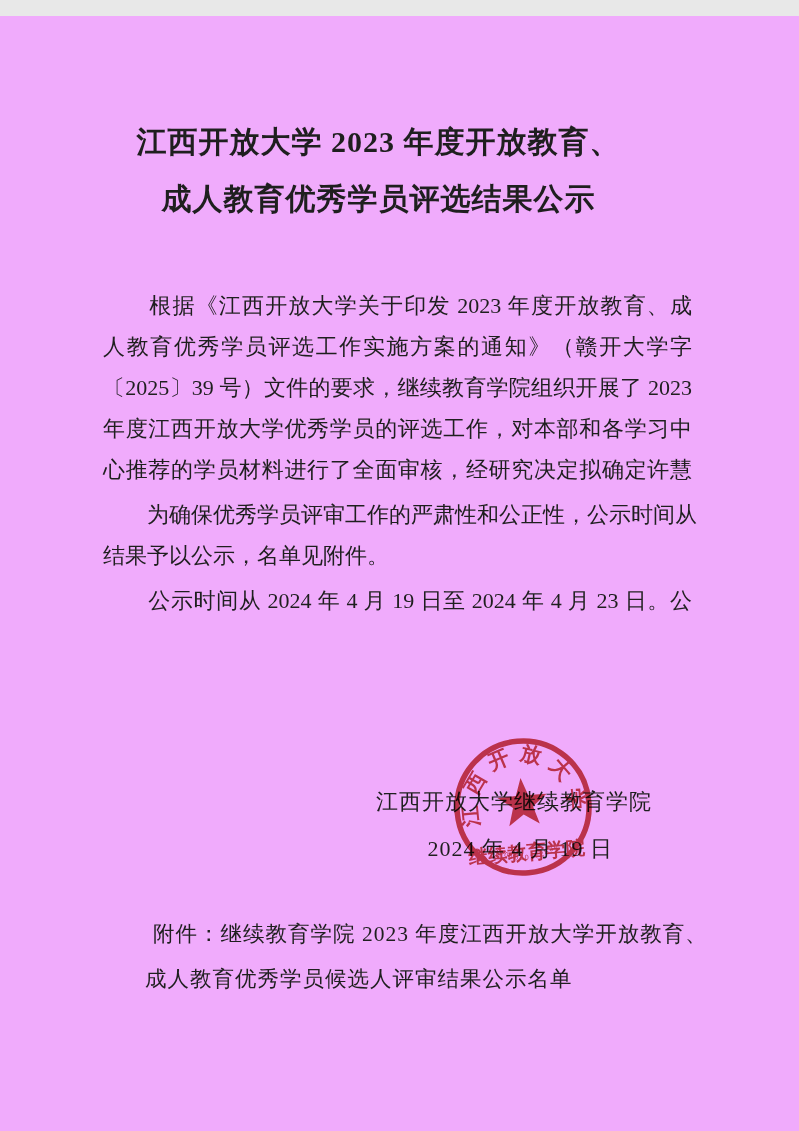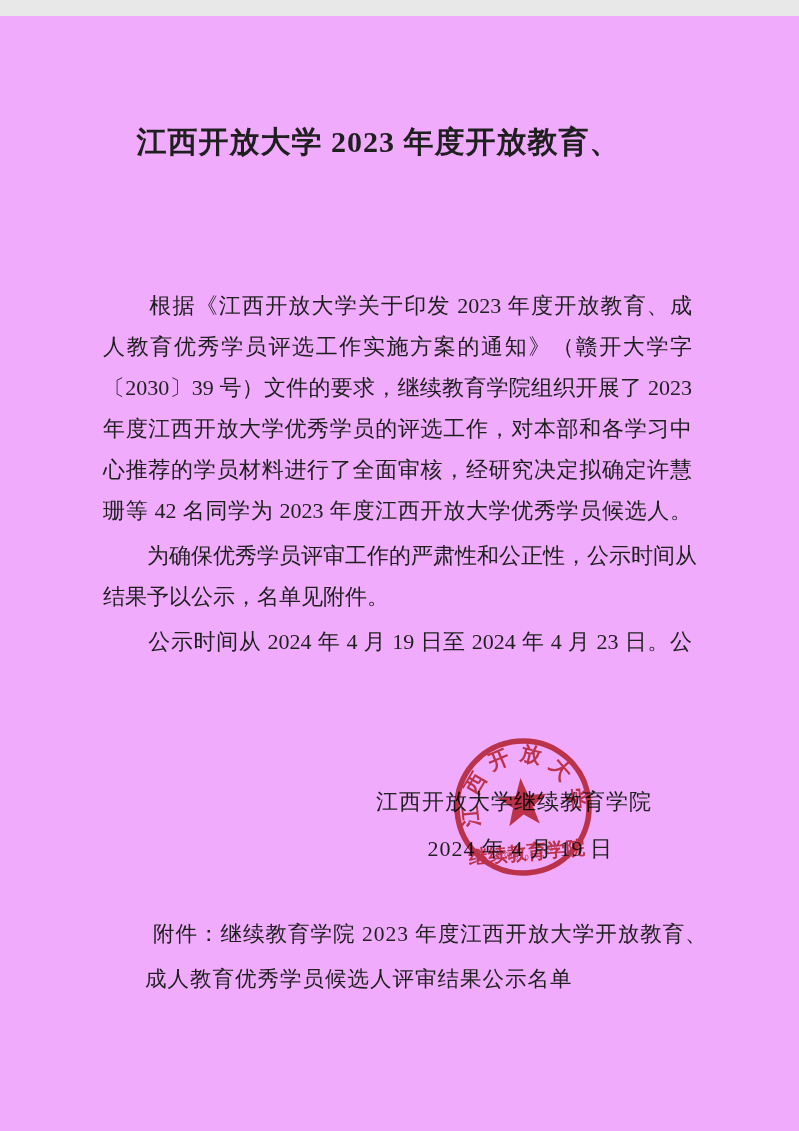--- a/index.html
+++ b/index.html
@@ -64,29 +64,29 @@
   }
   .seal text{fill:#c23a3c;}
 </style>
 </head>
 <body>
 
 <div class="page">
 
   <div class="title-block">
     <div class="title-line">江西开放大学 2023 年度开放教育、</div>
+    <div class="title-line">成人教育优秀学员评选结果公示</div>
   </div>
 
   <div class="body-block">
     <div class="body-line">　　根据《江西开放大学关于印发 2023 年度开放教育、成</div>
     <div class="body-line">人教育优秀学员评选工作实施方案的通知》（赣开大学字</div>
-    <div class="body-line">〔2030〕39 号）文件的要求，继续教育学院组织开展了 2023</div>
+    <div class="body-line">〔2025〕39 号）文件的要求，继续教育学院组织开展了 2023</div>
     <div class="body-line">年度江西开放大学优秀学员的评选工作，对本部和各学习中</div>
     <div class="body-line">心推荐的学员材料进行了全面审核，经研究决定拟确定许慧</div>
-    <div class="body-line">珊等 42 名同学为 2023 年度江西开放大学优秀学员候选人。</div>
     <div class="body-line para-start">　　为确保优秀学员评审工作的严肃性和公正性，公示时间从</div>
     <div class="body-line no-just">结果予以公示，名单见附件。</div>
     <div class="body-line para-start">　　公示时间从 2024 年 4 月 19 日至 2024 年 4 月 23 日。公</div>
   </div>
 
   <div class="sig-org">江西开放大学继续教育学院</div>
   <div class="sig-date">2024 年 4 月 19 日</div>
 
   <svg class="seal" viewBox="0 0 150 150" aria-hidden="true">
     <defs>

